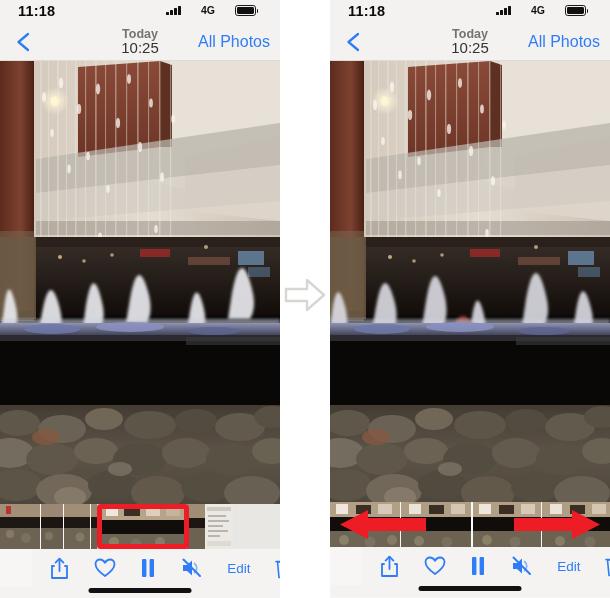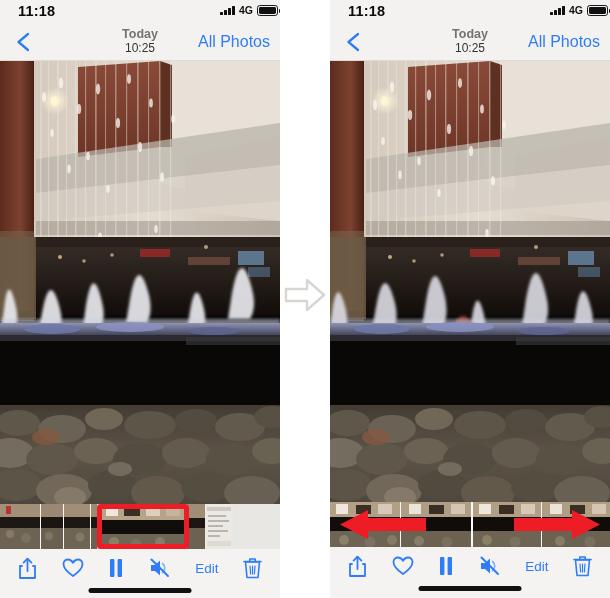--- a/index.html
+++ b/index.html
@@ -7,39 +7,39 @@
   .stage{position:relative;width:610px;height:598px;overflow:hidden;background:#ffffff;}
 
   
   .phone{position:absolute;top:0;width:280px;height:598px;overflow:hidden;background:#f7f6f4;}
   .phone.left{left:0;}
   .phone.right{left:330px;}
 
   
   .statusbar{position:relative;height:26px;background:#f3f2f0;display:flex;align-items:center;}
   .sb-time{position:absolute;left:18px;top:3px;font-size:14.5px;font-weight:bold;color:#0a0a0a;letter-spacing:.2px;}
-  .sb-right{position:absolute;right:2px;top:5px;display:flex;align-items:center;gap:4px;}
+  .sb-right{position:absolute;right:24px;top:5px;display:flex;align-items:center;gap:20px;}
   .bars{display:flex;align-items:flex-end;gap:1.4px;height:10px;}
   .bars i{display:block;width:2.6px;background:#111;border-radius:.5px;}
   .bars i:nth-child(1){height:3.5px;}
   .bars i:nth-child(2){height:5.5px;}
   .bars i:nth-child(3){height:7.5px;}
   .bars i:nth-child(4){height:9.5px;}
   .net{font-size:10.5px;font-weight:bold;color:#111;line-height:1;}
   .batt{position:relative;width:21px;height:10.5px;border:1.3px solid #1a1a1a;border-radius:2.8px;box-sizing:border-box;}
   .batt::after{content:"";position:absolute;right:-3.4px;top:3px;width:1.8px;height:4px;background:#1a1a1a;border-radius:0 1px 1px 0;}
   .batt span{position:absolute;left:1px;top:1px;bottom:1px;width:16.5px;background:#111;border-radius:1.4px;display:block;}
 
   
   .navbar{position:relative;height:34px;background:#f3f2f0;border-bottom:1px solid #dedcd8;}
   .nav-back{position:absolute;left:12px;top:4px;width:22px;height:24px;cursor:pointer;}
   .nav-back svg{display:block;}
   .nav-center{position:absolute;left:0;right:0;top:1px;text-align:center;pointer-events:none;}
   .nav-title{font-size:12.5px;font-weight:bold;color:#737373;line-height:15px;}
-  .nav-sub{font-size:12px;color:#333;line-height:12px;}
+  .nav-sub{font-size:15px;color:#333;line-height:12px;}
   .nav-right{position:absolute;right:10px;top:7px;font-size:16px;color:#2f7df6;font-weight:500;cursor:pointer;}
 
   
   .photo{position:relative;width:280px;height:443px;overflow:hidden;background:#0a0a0a;}
   .photo.r{height:441px;}
   .ph-svg{position:absolute;inset:0;width:100%;height:100%;display:block;}
 
   
   .caption{position:absolute;left:0;right:0;text-align:center;font-size:25px;font-weight:bold;color:#ee1c24;
     font-family:"DejaVu Sans",sans-serif;
@@ -51,21 +51,21 @@
   
   .strip{position:relative;width:280px;height:45px;background:#cfccc6;overflow:hidden;}
   .strip .cell{position:absolute;top:0;height:45px;overflow:hidden;}
   .cell svg{display:block;width:100%;height:100%;}
   .sep{position:absolute;top:0;width:1px;height:45px;background:#fdfdfd;opacity:.9;}
   .strip-pad{position:absolute;top:0;height:45px;background:#e9e7e3;}
 
   .redbox{position:absolute;border:5px solid #ee1c24;border-radius:4px;box-sizing:border-box;pointer-events:none;}
 
   
-  .toolbar{position:relative;width:280px;height:38px;background:#f4f3f1;display:flex;align-items:center;justify-content:space-between;padding:0 18px;box-sizing:border-box;}
+  .toolbar{position:relative;width:280px;height:38px;background:#f4f3f1;display:flex;align-items:center;justify-content:space-between;padding:0 18px;box-sizing:border-box;margin-left:32px;}
   .tb{display:flex;align-items:center;justify-content:center;height:30px;cursor:pointer;}
   .tb svg{display:block;}
   .tb-edit{font-size:13.5px;color:#2f7df6;font-weight:500;}
   .homebar-wrap{position:relative;width:280px;height:12px;background:#f4f3f1;}
   .homebar{position:absolute;left:50%;transform:translateX(-50%);top:1px;width:103px;height:4.5px;background:#111;border-radius:3px;}
 
   
   .midarrow{position:absolute;left:282px;top:272px;width:46px;height:46px;}
 
   

